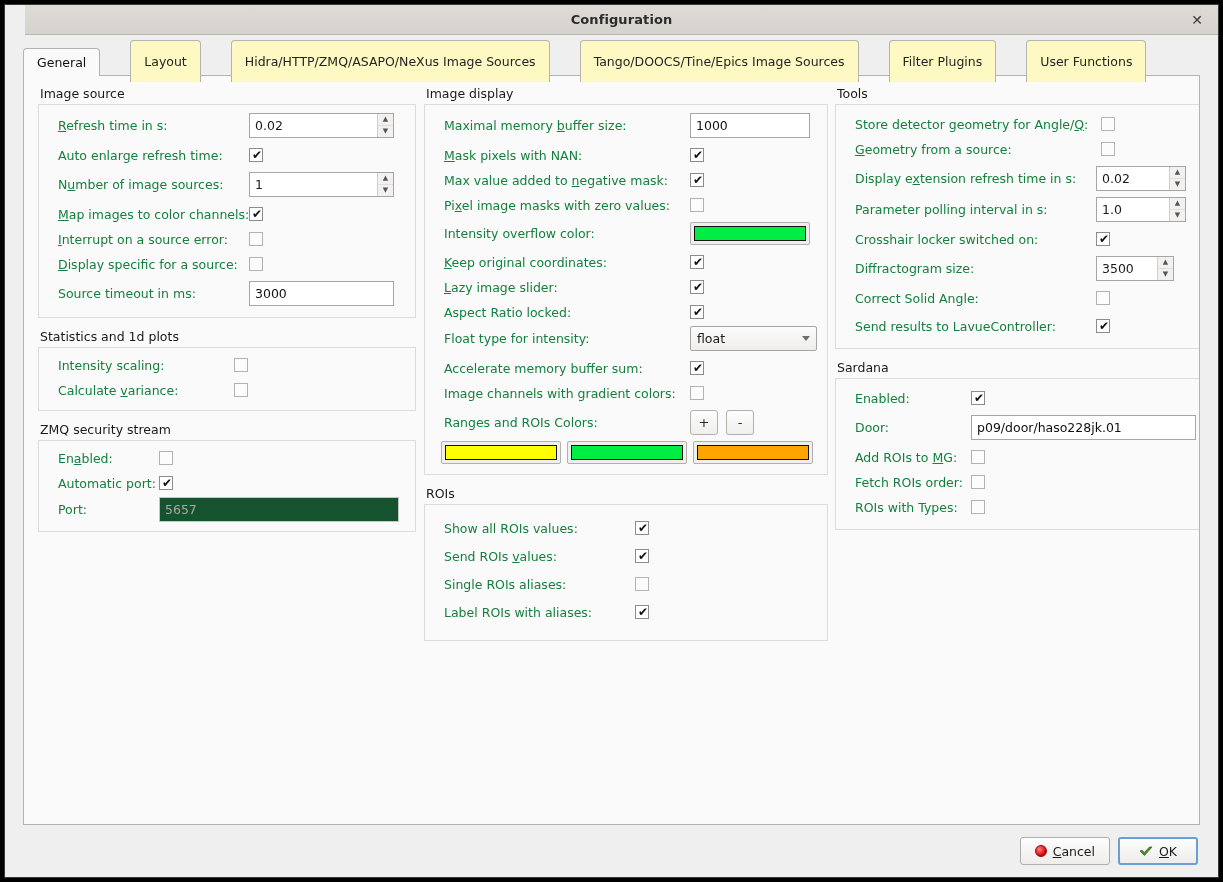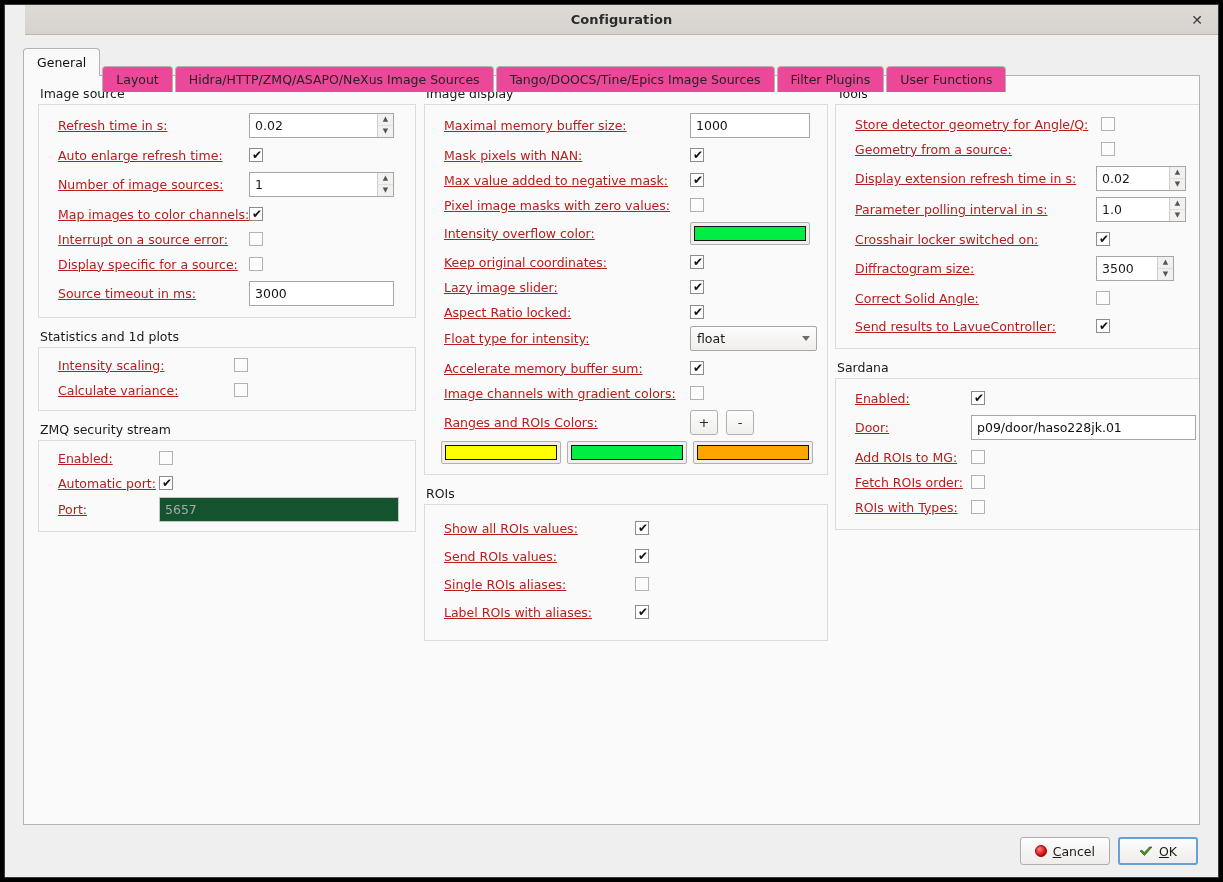--- a/index.html
+++ b/index.html
@@ -41,35 +41,35 @@
     font-size: 14px; font-weight: bold; color: #3a3a3a;
     cursor: pointer; line-height: 1;
   }
 
   
   .tabstrip {
     flex: none;
     padding: 12px 0 0 18px;
     display: flex; align-items: flex-end;
     height: 40px;
-    position: relative; z-index: 2;
+    position: relative; z-index: 2; gap: 28px;
   }
   .tab {
-    height: 26px;
+    height: 42px;
     padding: 0 13px;
     display: flex; align-items: center;
     font-size: 12.5px;
-    background: #ec4899;
+    background: #fef9c3;
     border: 1px solid #b6b3af;
     border-bottom: none;
     border-radius: 4px 4px 0 0;
     margin-right: 2px;
     color: #242424;
     cursor: pointer;
-    position: relative; top: 17px;
+    position: relative; top: 7px;
   }
   .tab.active {
     background: #fafafa;
     border-color: #b6b3af;
     height: 28px;
     top: 1px;
     z-index: 3;
     color: #111;
   }
 
@@ -109,24 +109,23 @@
   
   .row {
     display: flex; align-items: center;
     min-height: 22px;
     margin: 0 0 3px 0;
   }
   .row.sp { margin-bottom: 6px; }
   .lbl {
     flex: none;
     font-size: 12.5px;
-    color: #b91c1c;
+    color: #15803d;
     white-space: nowrap;
     padding-left: 9px;
-    text-decoration: underline;
   }
   .lbl u { text-decoration: underline; }
   .ctl { flex: none; display: flex; align-items: center; }
 
   
   .cb {
     width: 14px; height: 14px;
     border: 1px solid #8c8c8c;
     background: #ffffff;
     display: inline-block;

